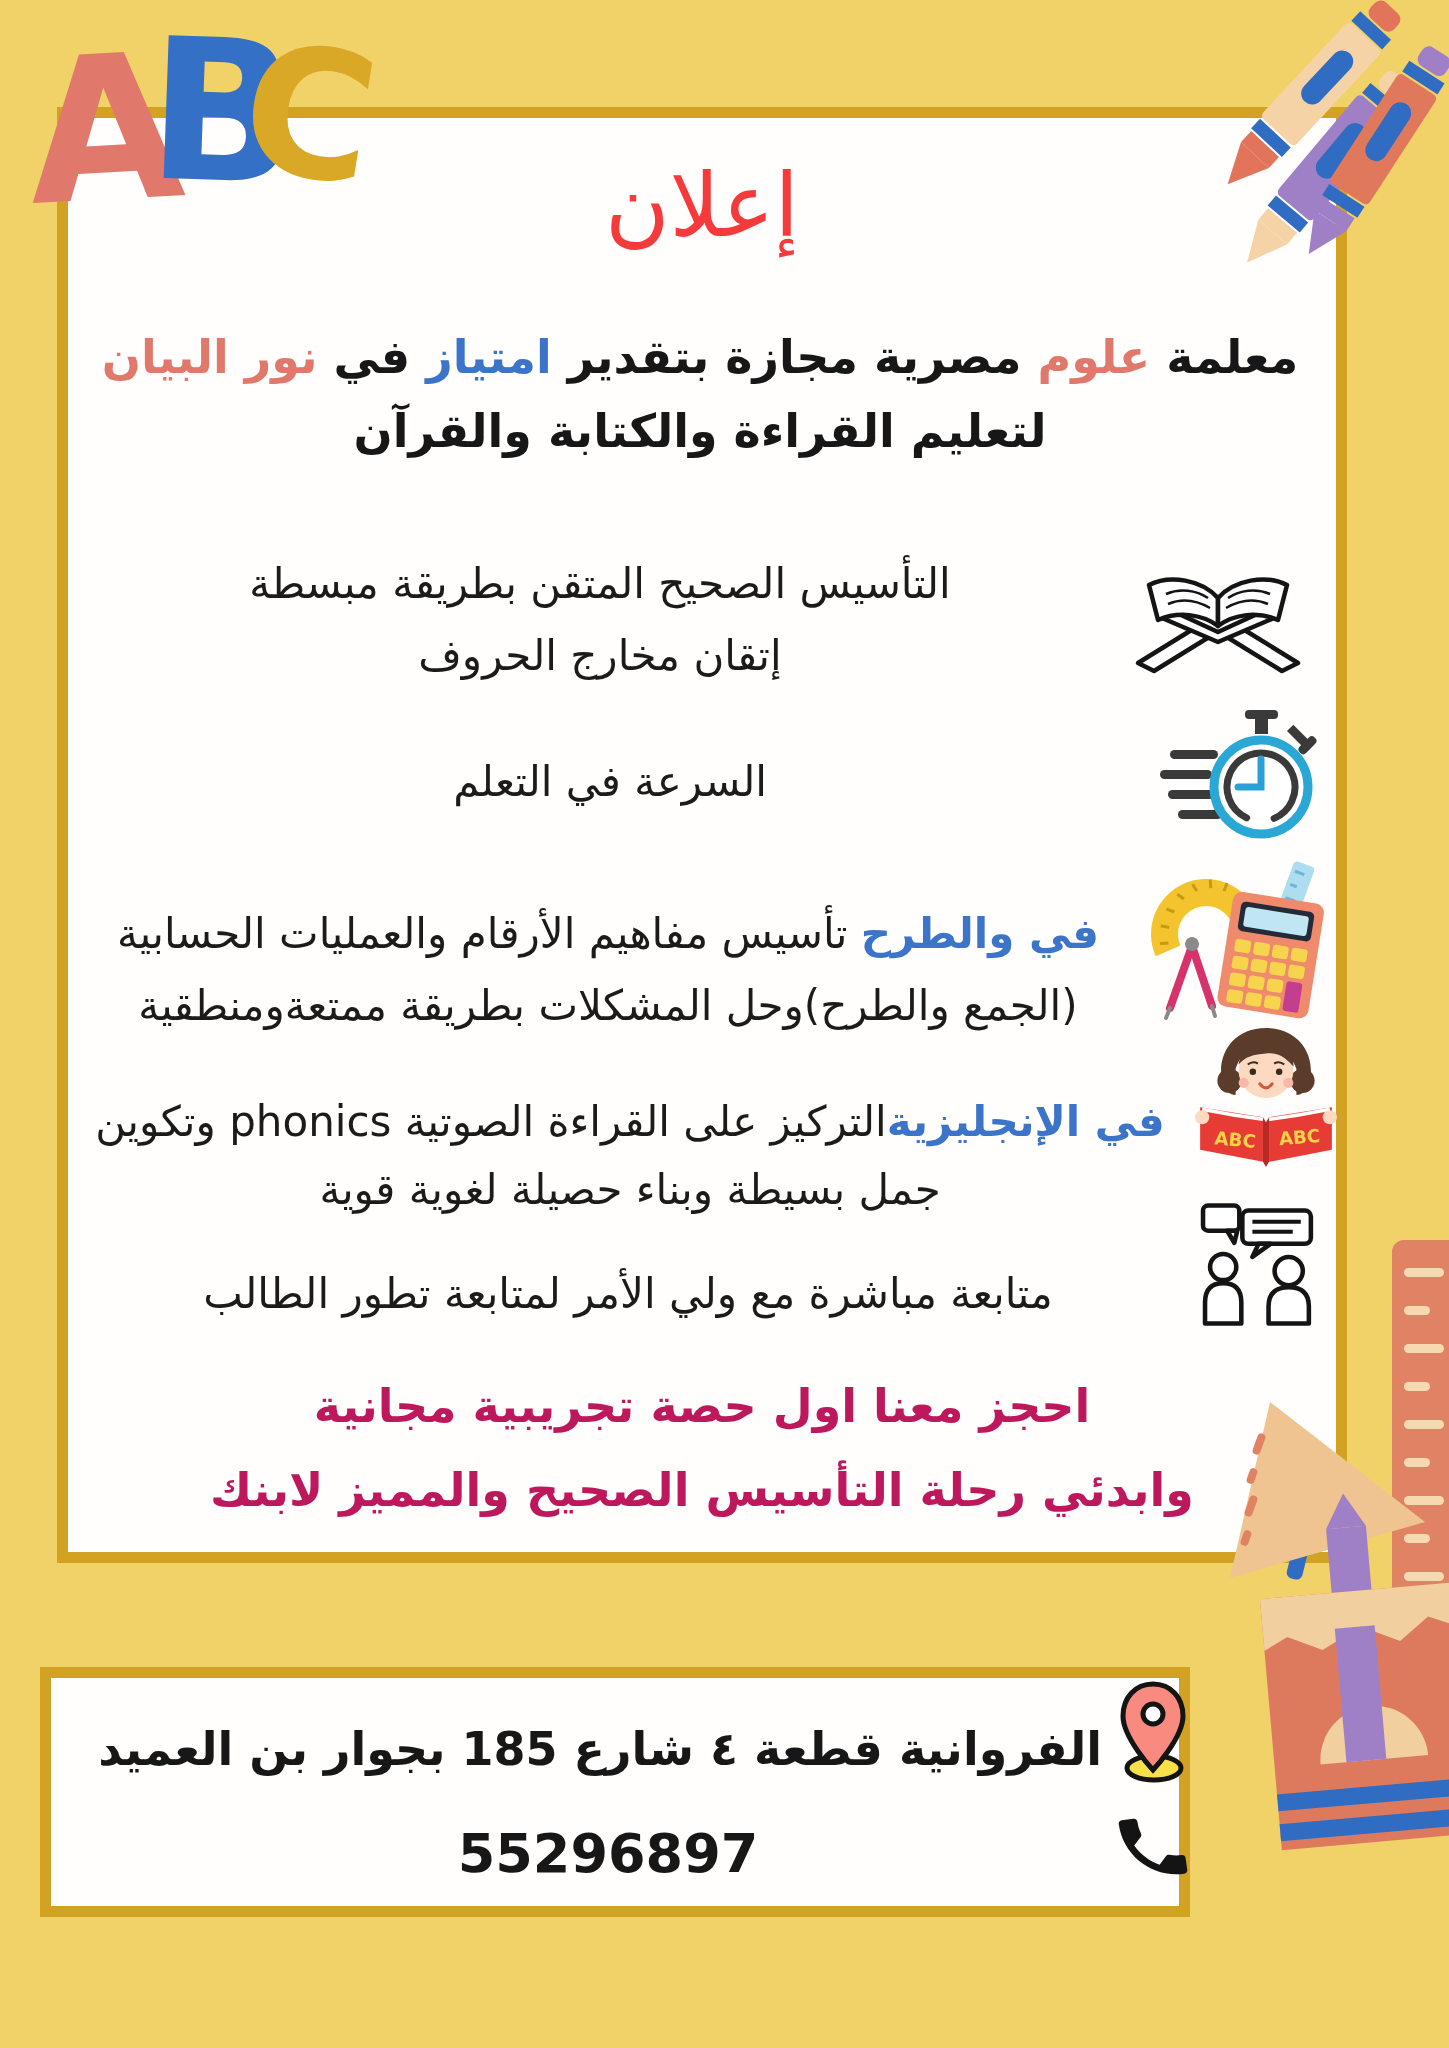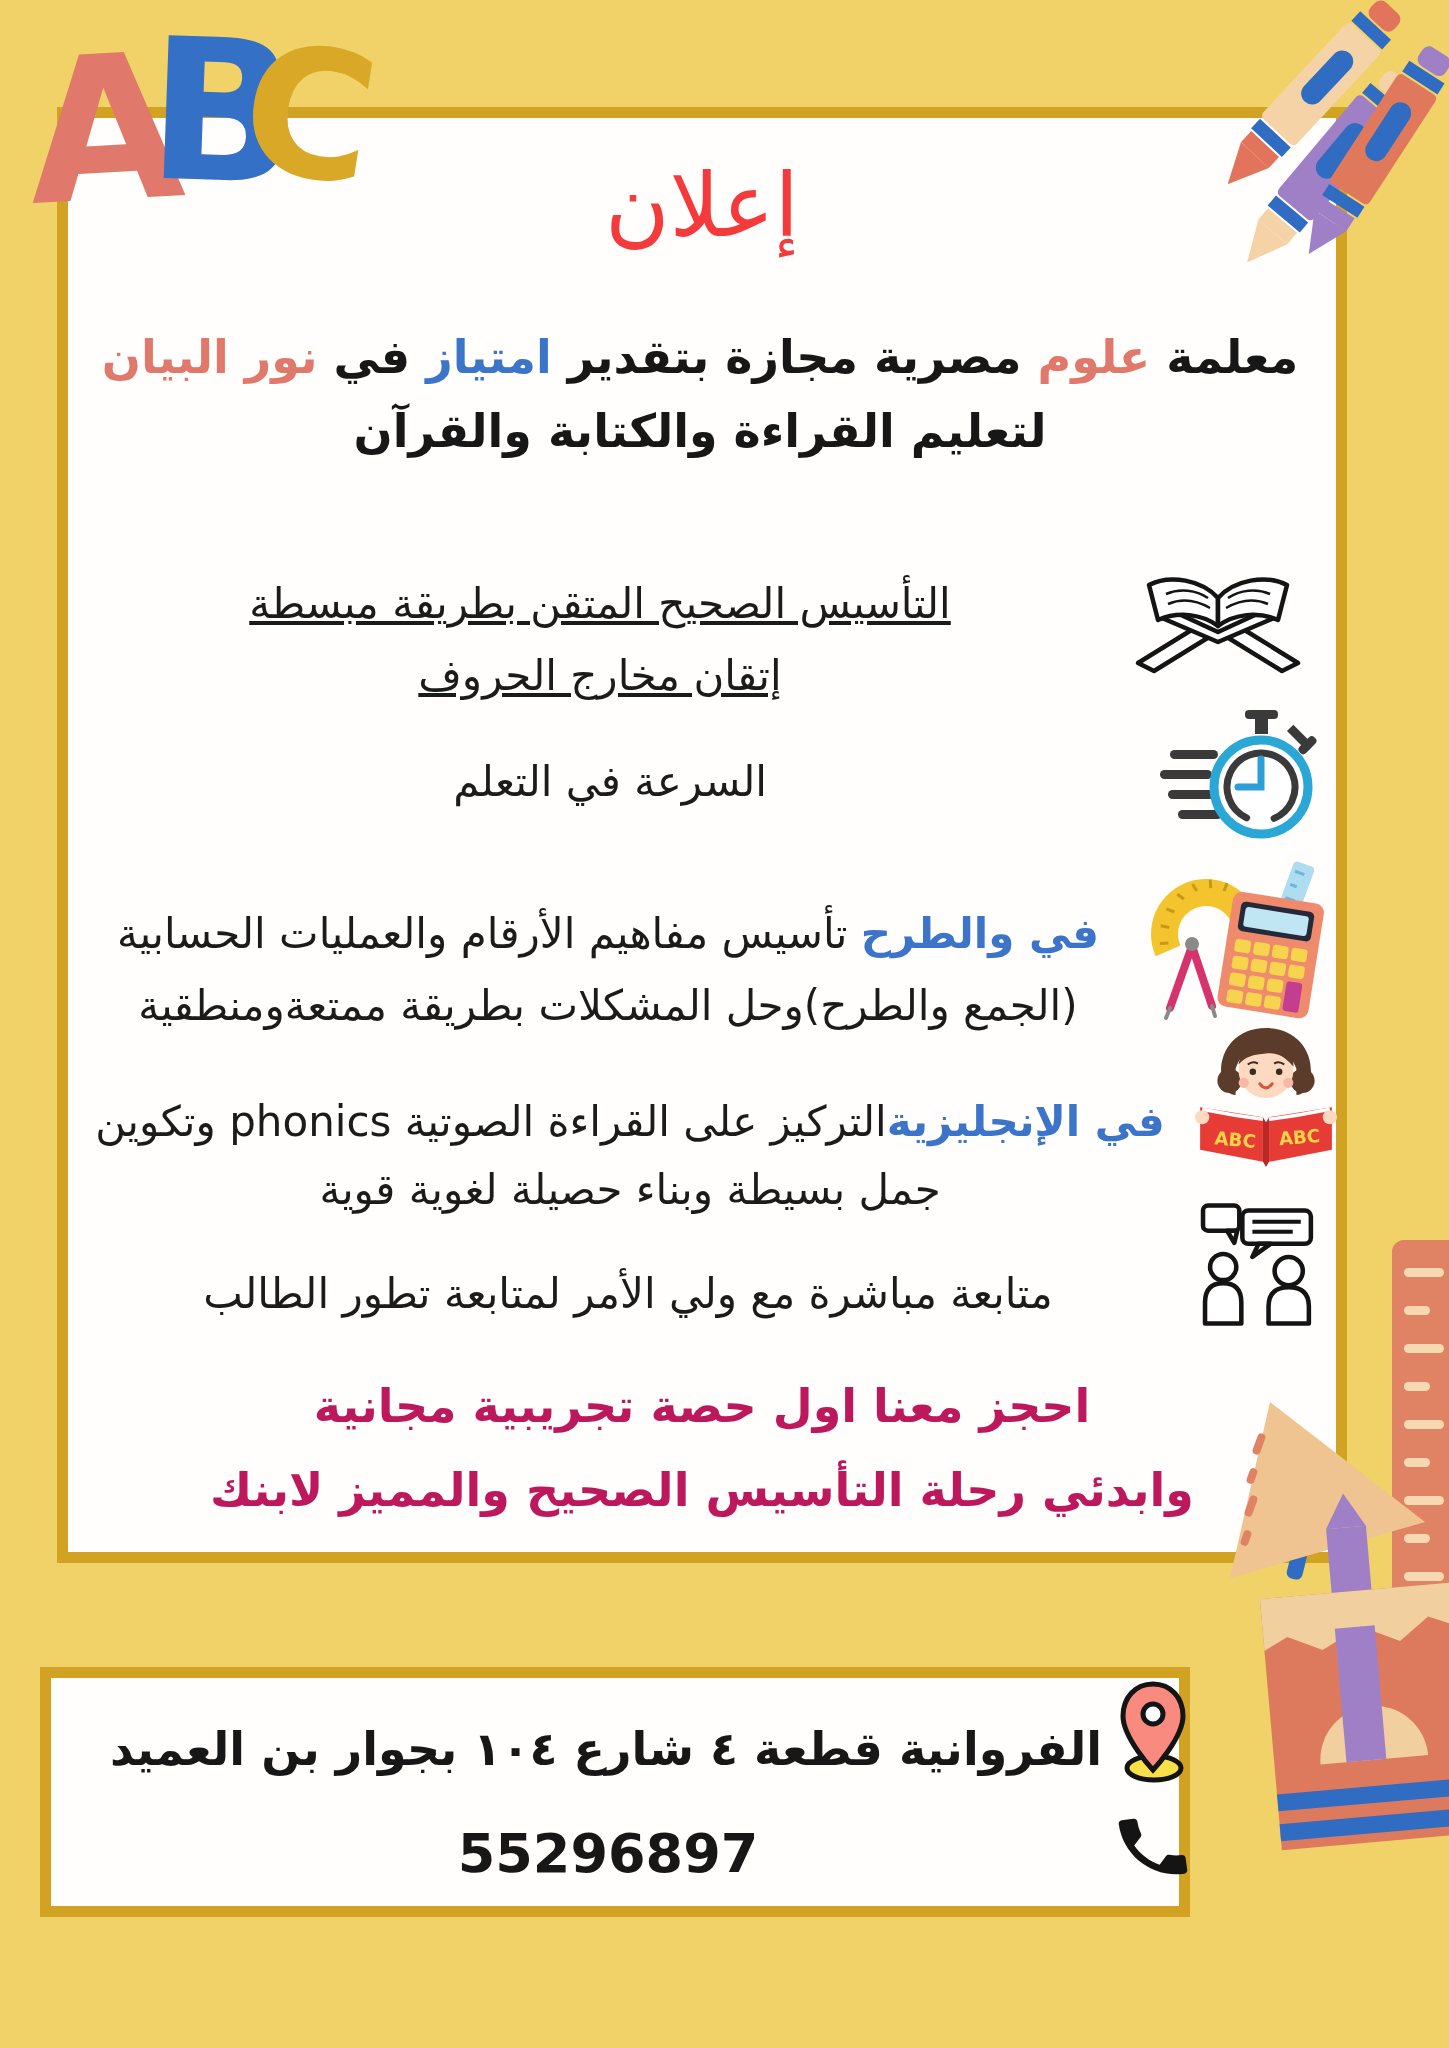--- a/index.html
+++ b/index.html
@@ -10,21 +10,21 @@
              background:#fffefc;border:11px solid #d2a322;z-index:1;}
   .contact-card{left:40px;top:1667px;width:1150px;height:250px;box-sizing:border-box;
                 background:#fffefc;border:11px solid #d2a322;z-index:1;}
   .title{left:57px;top:158px;width:1290px;text-align:center;font-size:88px;font-weight:normal;
          color:#f53a3c;line-height:1.1;z-index:2;}
   .intro{left:90px;top:320px;width:1220px;text-align:center;direction:rtl;font-size:46px;
          font-weight:bold;line-height:74px;z-index:2;}
   .orange{color:#e0796b;}
   .blue{color:#3b74c8;font-weight:bold;}
   .btext{direction:rtl;text-align:center;font-size:42px;line-height:72px;z-index:2;color:#1b1b1b;}
-  .b1t{left:90px;top:568px;width:1020px;text-decoration:underline;}
+  .b1t{left:90px;top:548px;width:1020px;}
   .b2t{left:90px;top:746px;width:1040px;}
   .b3t{left:80px;top:898px;width:1056px;line-height:72px;}
   .b4t{left:80px;top:1088px;width:1100px;line-height:68px;}
   .b5t{left:80px;top:1258px;width:1096px;}
   .cta{left:57px;top:1364px;width:1290px;text-align:center;direction:rtl;font-size:46px;
        font-weight:bold;line-height:84px;color:#be185d;z-index:2;}
   .icon{z-index:2;}
   .i-quran{left:1122px;top:566px;}
   .i-stopwatch{left:1156px;top:710px;}
   .i-math{left:1146px;top:850px;}
@@ -192,21 +192,21 @@
       </g>
       <path d="M52,19 H100 M52,29 H92" stroke="#141414" stroke-width="4"></path>
     </svg>
   </div>
 
   <div class="abs cta">
     <div>احجز معنا اول حصة تجريبية مجانية</div>
     <div>وابدئي رحلة التأسيس الصحيح والمميز لابنك</div>
   </div>
 
-  <div class="abs address">الفروانية قطعة ٤ شارع ١٠٤ بجوار بن العميد</div>
+  <div class="abs address">الفروانية قطعة ٤ شارع 185 بجوار بن العميد</div>
   <div class="abs i-pin">
     <svg width="74" height="104" viewBox="0 0 74 104">
       <ellipse cx="38" cy="88" rx="27" ry="12" fill="#f9e04a" stroke="#141414" stroke-width="5"></ellipse>
       <path d="M37,4 C19,4 7,18 7,36 C7,58 37,90 37,90 C37,90 67,58 67,36 C67,18 55,4 37,4 Z" fill="#f98a80" stroke="#141414" stroke-width="5"></path>
       <circle cx="37" cy="34" r="10" fill="#fff" stroke="#141414" stroke-width="5"></circle>
     </svg>
   </div>
   <div class="abs phone-num">55296897</div>
   <div class="abs i-phone">
     <svg width="82" height="82" viewBox="0 0 24 24" style="transform:rotate(-8deg);">

